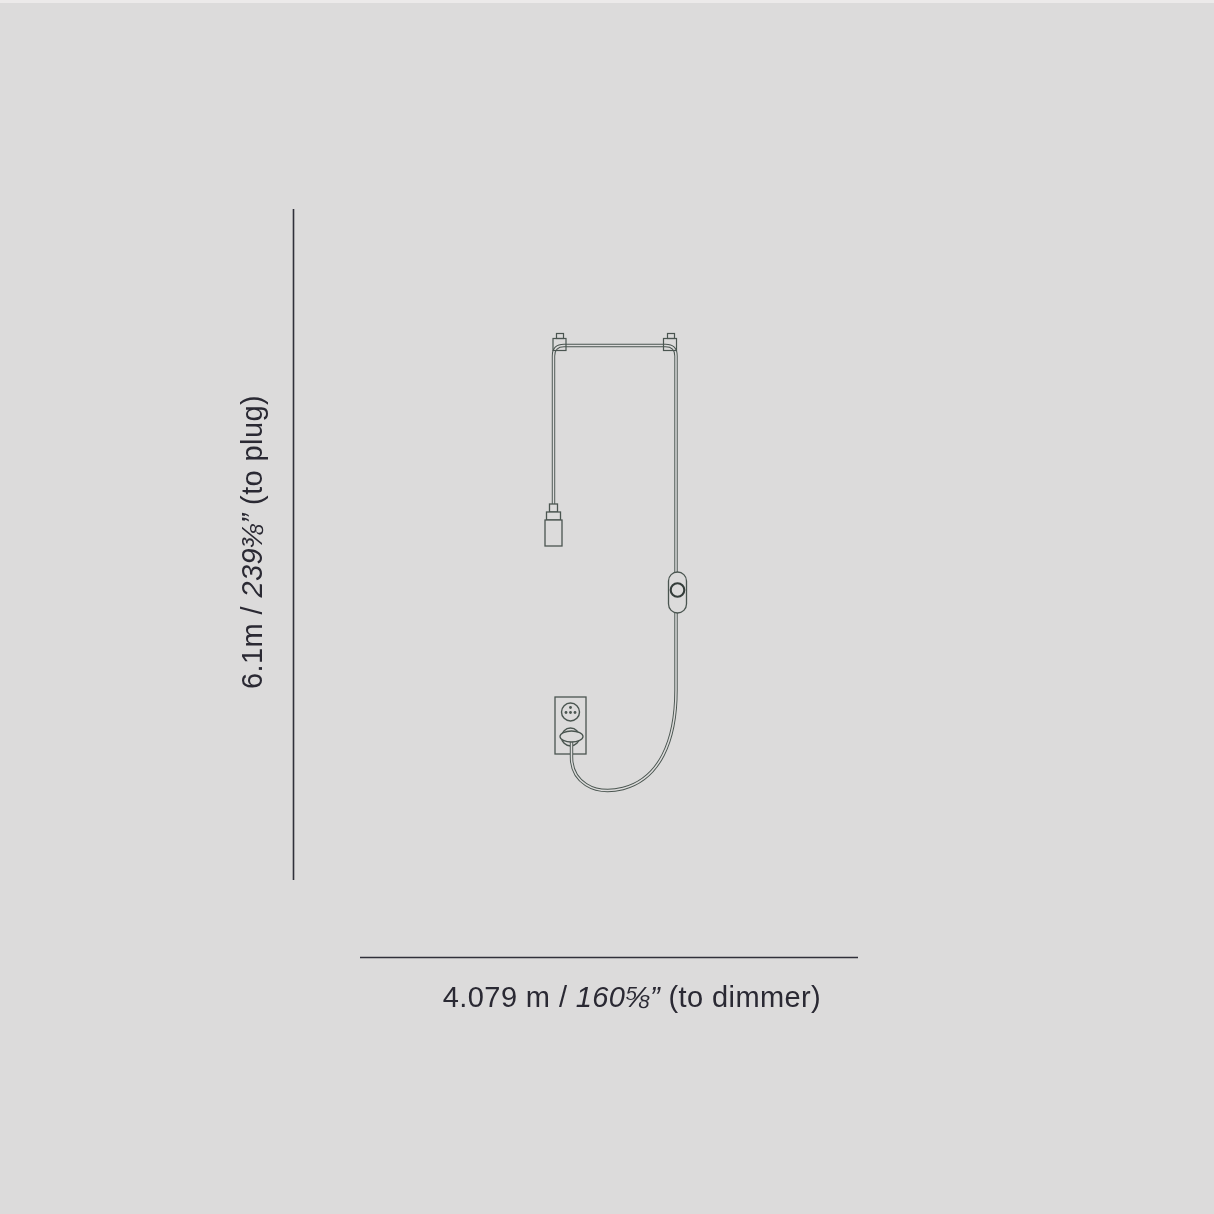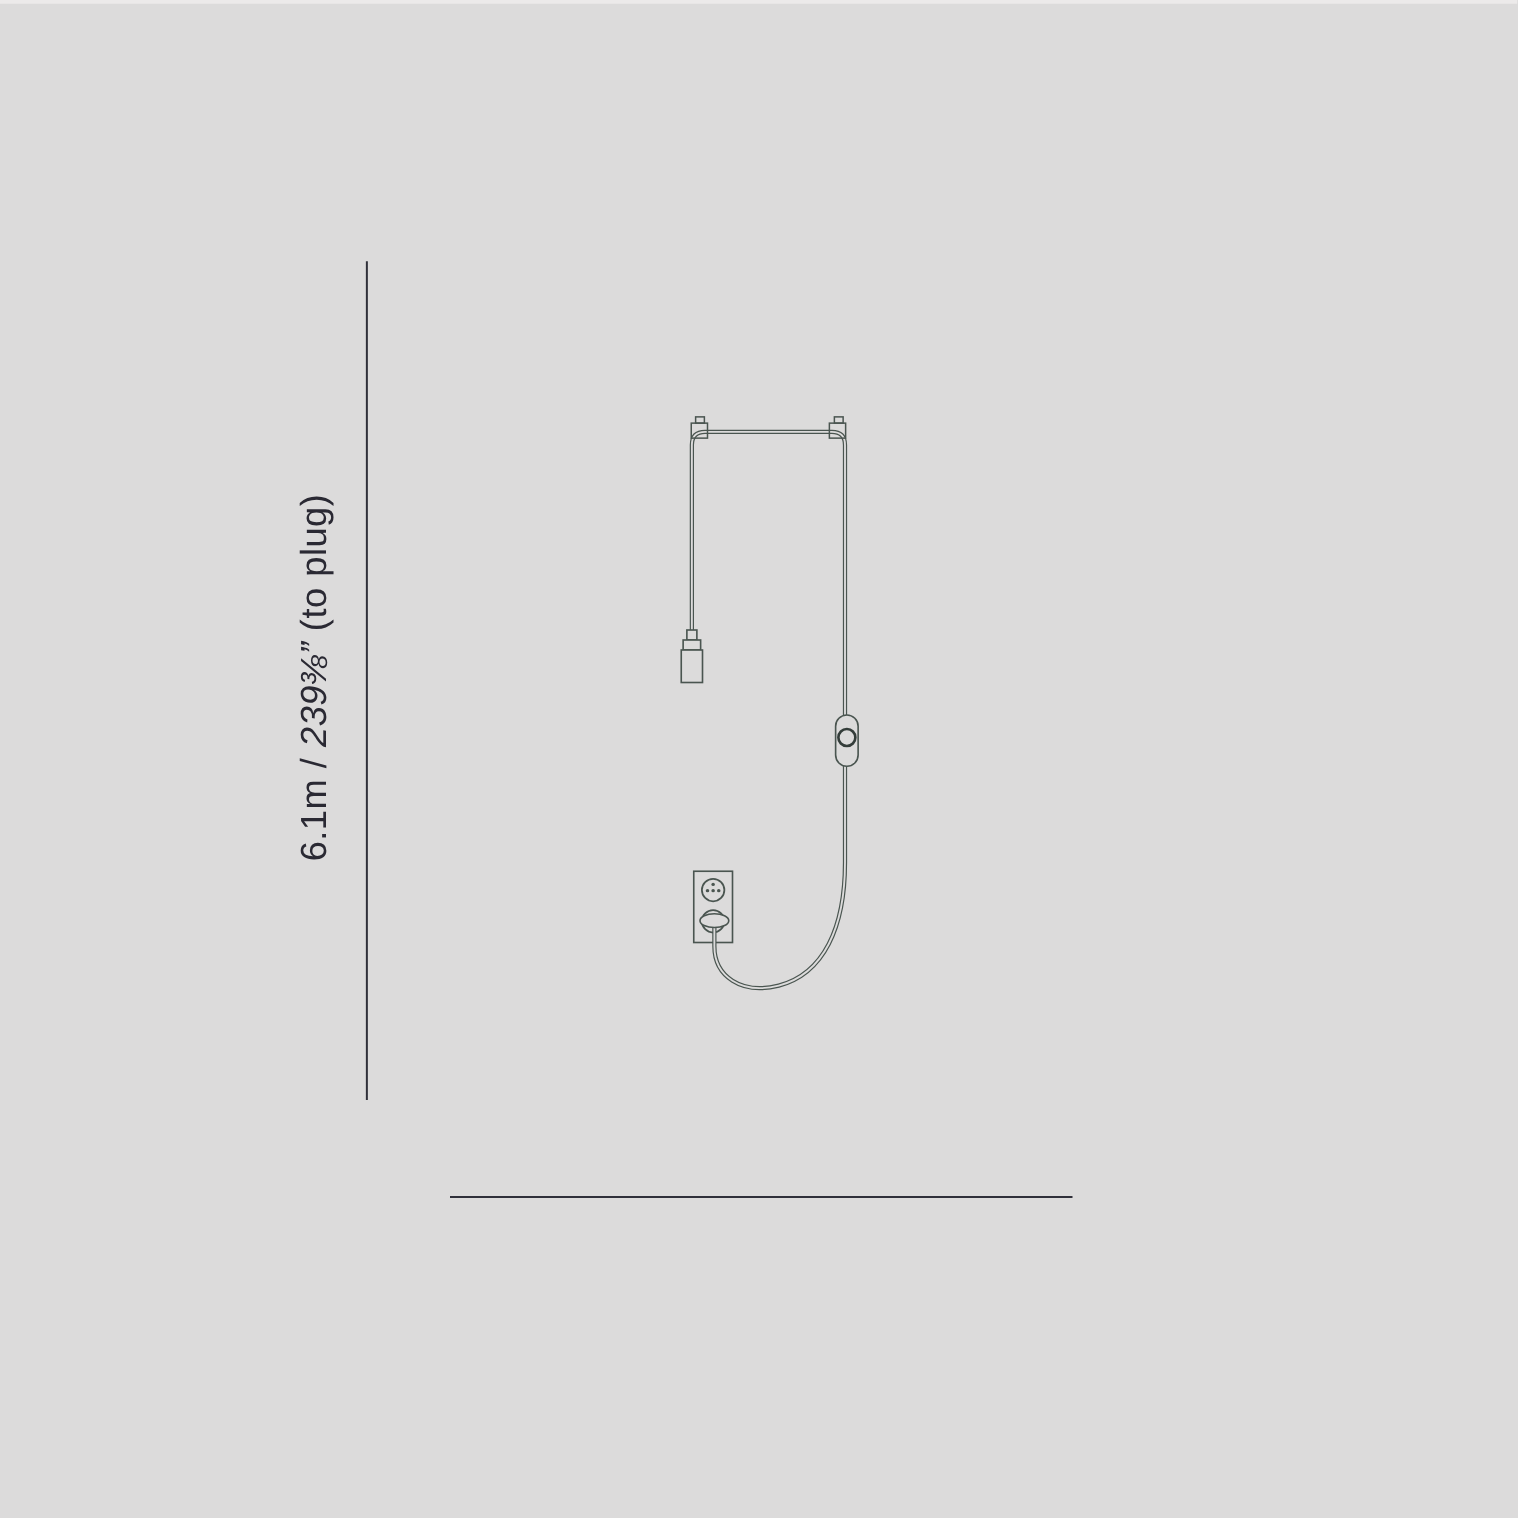--- a/index.html
+++ b/index.html
@@ -114,13 +114,18 @@
       <circle class="wheel" cx="677.5" cy="590" r="6.8"></circle>
     </g>
   </svg>
 
   <div class="dim-label" id="v-label">
     <span>6.1m /</span>
     <em>239⅜”</em>
     <span>(to plug)</span>
   </div>
 
+  <div class="dim-label" id="h-label">
+    <span>4.079 m /</span>
+    <em>160⅝”</em>
+    <span>(to dimmer)</span>
+  </div>
 </div>
 
 </body></html>

